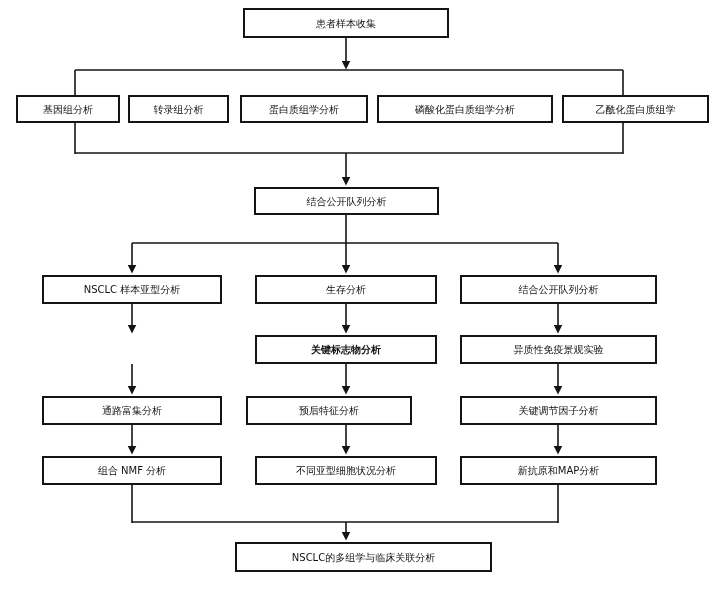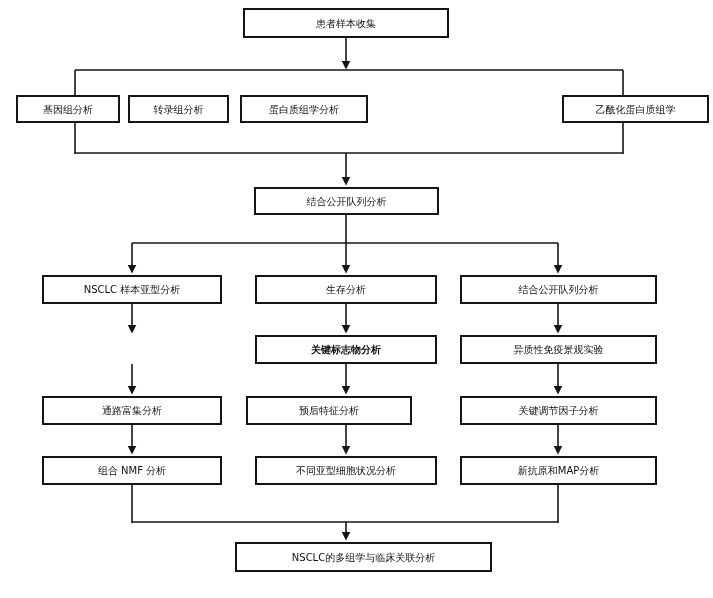--- a/index.html
+++ b/index.html
@@ -85,20 +85,21 @@
       <line x1="132" y1="522" x2="558" y2="522"></line>
       <line x1="346" y1="522" x2="346" y2="532" marker-end="url(#arrow)"></line>
     </g>
   </svg>
 
   <div class="node" style="left:243px; top:8px;  width:206px; height:30px;">患者样本收集</div>
 
   <div class="node" style="left:16px;  top:95px; width:104px; height:28px;">基因组分析</div>
   <div class="node" style="left:128px; top:95px; width:101px; height:28px;">转录组分析</div>
   <div class="node" style="left:240px; top:95px; width:128px; height:28px;">蛋白质组学分析</div>
+  <div class="node" style="left:377px; top:95px; width:176px; height:28px;">磷酸化蛋白质组学分析</div>
   <div class="node" style="left:562px; top:95px; width:147px; height:28px;">乙酰化蛋白质组学</div>
 
   <div class="node" style="left:254px; top:187px; width:185px; height:28px;">结合公开队列分析</div>
 
   <div class="node" style="left:42px; top:275px; width:180px; height:29px;">NSCLC 样本亚型分析</div>
   <div class="node" style="left:42px; top:396px; width:180px; height:29px;">通路富集分析</div>
   <div class="node" style="left:42px; top:456px; width:180px; height:29px;">组合 NMF 分析</div>
 
   <div class="node" style="left:255px; top:275px; width:182px; height:29px;">生存分析</div>
   <div class="node" style="left:255px; top:335px; width:182px; height:29px;font-weight:bold;">关键标志物分析</div>

